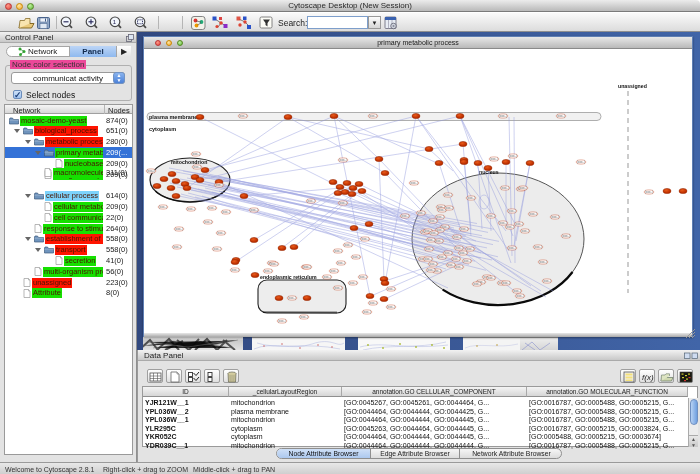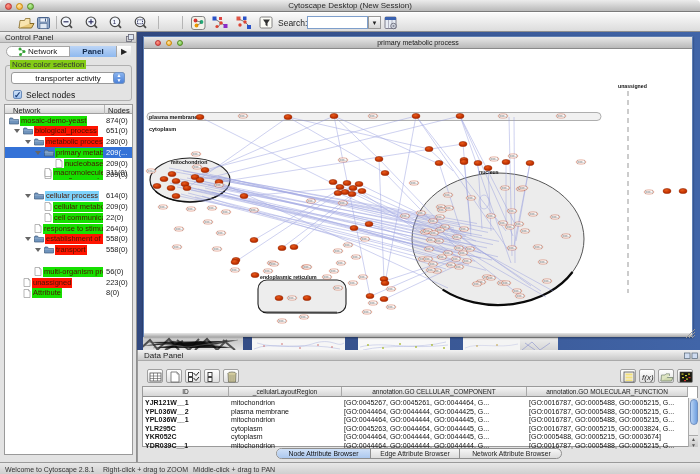--- a/index.html
+++ b/index.html
@@ -15,21 +15,21 @@
 #searcharrow{position:absolute;left:368px;top:3px;width:13px;height:13px;background:linear-gradient(#fdfdfd,#d5d5d5);border:1px solid #999;font-size:6px;color:#222;text-align:center;line-height:12px;}
 #cpanel{left:0;top:32px;width:137px;height:430px;background:#e3e3e3;border-right:1px solid #8f8f8f;}
 #cphead{left:0;top:0;width:136px;height:11px;background:linear-gradient(#f2f2f2,#c8c8c8);border-bottom:1px solid #aaa;}
 #cphead span{position:absolute;left:5px;top:1px;font-size:8px;color:#222;}
 #cptabs{left:6px;top:14px;width:125px;height:11px;background:#fff;border:1px solid #a5a5a5;border-radius:7px;overflow:hidden;}
 .cptab{position:absolute;top:0;height:11px;font-size:8px;line-height:11px;text-align:center;color:#222;}
 #tabnet{left:0;width:63px;}
 #tabmos{left:63px;width:47px;background:linear-gradient(#bcd5f6,#8fb9ef);font-weight:bold;color:#10294d;border-left:1px solid #a5a5a5;}
 #tabarr{left:110px;width:15px;border-left:1px solid #a5a5a5;background:linear-gradient(#fff,#e2e2e2);}
 #grpbox{left:5px;top:33px;width:127px;height:36px;border:1px solid #b0b0b0;border-radius:3px;}
-#grplbl{left:10px;top:28px;font-size:8px;color:#333;background:#84cc16;padding:0 2px;}
+#grplbl{left:10px;top:28px;font-size:8px;color:#333;background:#ec4899;padding:0 2px;}
 #combo{left:11px;top:40px;width:114px;height:12px;background:#fff;border:1px solid #9a9a9a;border-radius:3px;font-size:8px;color:#111;text-align:center;line-height:12px;}
 #combobtn{left:113px;top:40px;width:12px;height:12px;background:linear-gradient(#8ab4ef,#4a80d8);border:1px solid #7193c4;border-radius:3px;color:#fff;font-size:5px;line-height:5px;text-align:center;}
 #cbox{left:13px;top:58px;width:9px;height:9px;background:linear-gradient(#cfe2f8,#9cc0ee);border:1px solid #6b8cba;border-radius:2px;color:#1d3f77;font-size:9px;line-height:9px;font-weight:bold;}
 #cboxlbl{left:26px;top:58px;font-size:8.5px;color:#111;}
 #treewrap{left:4px;top:72px;width:129px;height:351px;background:#fff;border:1px solid #9a9a9a;}
 #treehead{left:0;top:0;width:127px;height:9px;background:linear-gradient(#f5f5f5,#d7d7d7);border-bottom:1px solid #a0a0a0;font-size:7.5px;color:#222;}
 .trow{position:absolute;left:0;width:127px;height:10.8px;font-size:8px;}
 .tlab{position:absolute;top:0.5px;height:10px;line-height:10px;font-size:7.5px;color:#4a1500;padding:0 1px;white-space:nowrap;overflow:hidden;}
 .tcount{position:absolute;left:101px;top:0.5px;height:10px;line-height:10px;color:#1a1a1a;font-size:7.5px;}
 .tri{position:absolute;top:3.5px;width:0;height:0;border-left:3px solid transparent;border-right:3px solid transparent;border-top:4px solid #666;}
@@ -133,21 +133,21 @@
           <circle cx="2" cy="2" r="1.5" fill="#3a3"></circle>
           <circle cx="6" cy="4.5" r="1.5" fill="#3a3"></circle>
           <circle cx="2.5" cy="7.5" r="1.5" fill="#3a3"></circle>
           <line x1="2" y1="2" x2="6" y2="4.5" stroke="#383" stroke-width="0.7"></line>
           <line x1="6" y1="4.5" x2="2.5" y2="7.5" stroke="#383" stroke-width="0.7"></line>
         </svg> Network</div>
       <div class="cptab abs" id="tabmos" style="left:69px;top:14px">Panel</div>
       <div class="cptab abs" id="tabarr" style="left:116px;top:14px">▶</div>
       <div id="grpbox" class="abs"></div>
       <div id="grplbl" class="abs">Node color selection</div>
-      <div id="combo" class="abs">transporter activity</div>
+      <div id="combo" class="abs">communicat activity</div>
       <div id="combobtn" class="abs">▲<br>▼</div>
       <div id="cbox" class="abs">✓</div>
       <div id="cboxlbl" class="abs">Select nodes</div>
       <div id="treewrap" class="abs">
         <div id="treehead" class="abs">
           <span style="position:absolute;left:8px;top:0.5px">Network</span>
           <span style="position:absolute;left:103px;top:0.5px">Nodes</span>
           <div style="position:absolute;left:99px;top:0;width:1px;height:9px;background:#b5b5b5"></div>
         </div>
         <div class="trow" style="top:10.0px;">
@@ -252,20 +252,28 @@
           <div class="tcount" style="">558(0)</div>
         </div>
         <div class="trow" style="top:139.6px;">
           <div class="tri" style="left:30px"></div>
           <svg width="10" height="8" style="position:absolute;top:1.5px;left:39px">
             <path d="M0.5 2 L0.5 7 L9.5 7 L9.5 2.5 L4.5 2.5 L3.5 1 L1 1 Z" fill="#6f94bd" stroke="#3c5a7d" stroke-width="0.7"></path>
             <path d="M0.5 3.2 L9.5 3.2" stroke="#9ab4d0" stroke-width="0.8"></path>
           </svg>
           <div class="tlab" style="left:50px;background:#ff1400;max-width:48px">transport</div>
           <div class="tcount" style="">558(0)</div>
+        </div>
+        <div class="trow" style="top:150.4px;">
+          <svg width="8" height="9" style="position:absolute;top:1px;left:50px">
+            <path d="M1 0.5 L5.5 0.5 L7 2 L7 8.5 L1 8.5 Z" fill="#fff" stroke="#999" stroke-width="0.7"></path>
+            <path d="M5.5 0.5 L5.5 2 L7 2" fill="#ddd" stroke="#999" stroke-width="0.6"></path>
+          </svg>
+          <div class="tlab" style="left:59px;background:#16e000;max-width:39px">secretion</div>
+          <div class="tcount" style="">41(0)</div>
         </div>
         <div class="trow" style="top:161.20000000000002px;">
           <svg width="8" height="9" style="position:absolute;top:1px;left:29px">
             <path d="M1 0.5 L5.5 0.5 L7 2 L7 8.5 L1 8.5 Z" fill="#fff" stroke="#999" stroke-width="0.7"></path>
             <path d="M5.5 0.5 L5.5 2 L7 2" fill="#ddd" stroke="#999" stroke-width="0.6"></path>
           </svg>
           <div class="tlab" style="left:38px;background:#16e000;max-width:60px">multi-organism pro</div>
           <div class="tcount" style="">56(0)</div>
         </div>
         <div class="trow" style="top:172.00000000000003px;">

